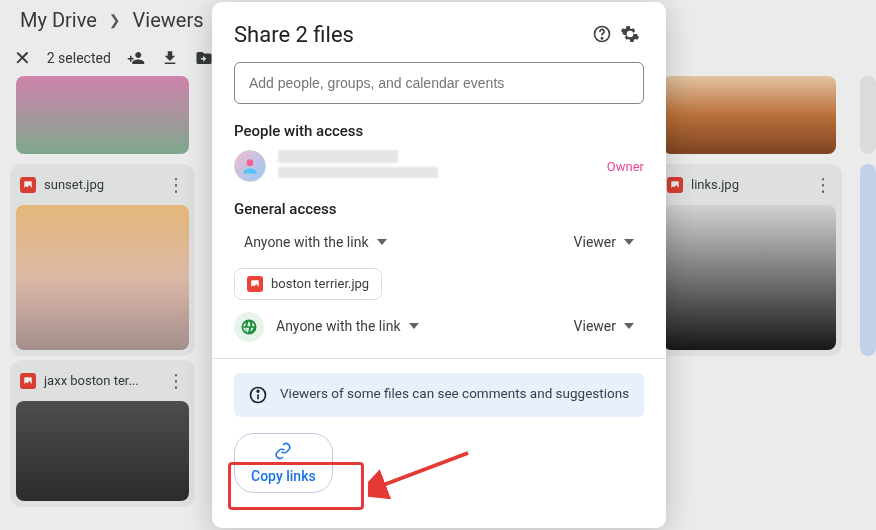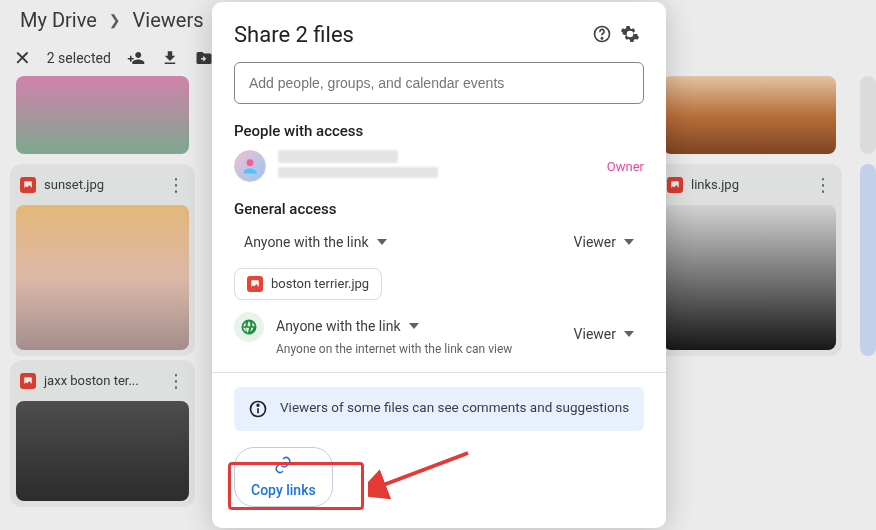--- a/index.html
+++ b/index.html
@@ -267,21 +267,20 @@
         </svg>
     </span>
     <div class="access-sub-row">
       <div>
         <span class="dropdown-btn" style="padding-left:0;">
           <span>Anyone with the link</span>
           <svg class="caret" viewBox="0 0 10 6">
               <path d="M0 0l5 6 5-6z" fill="#5f6368"></path>
             </svg>
         </span>
-        <div class="access-sub-text">Anyone on the internet with the link can view</div>
       </div>
       <span class="dropdown-btn role-drop">
         <span>Viewer</span>
         <svg class="caret" viewBox="0 0 10 6">
             <path d="M0 0l5 6 5-6z" fill="#5f6368"></path>
           </svg>
       </span>
     </div>
   </div>
 

